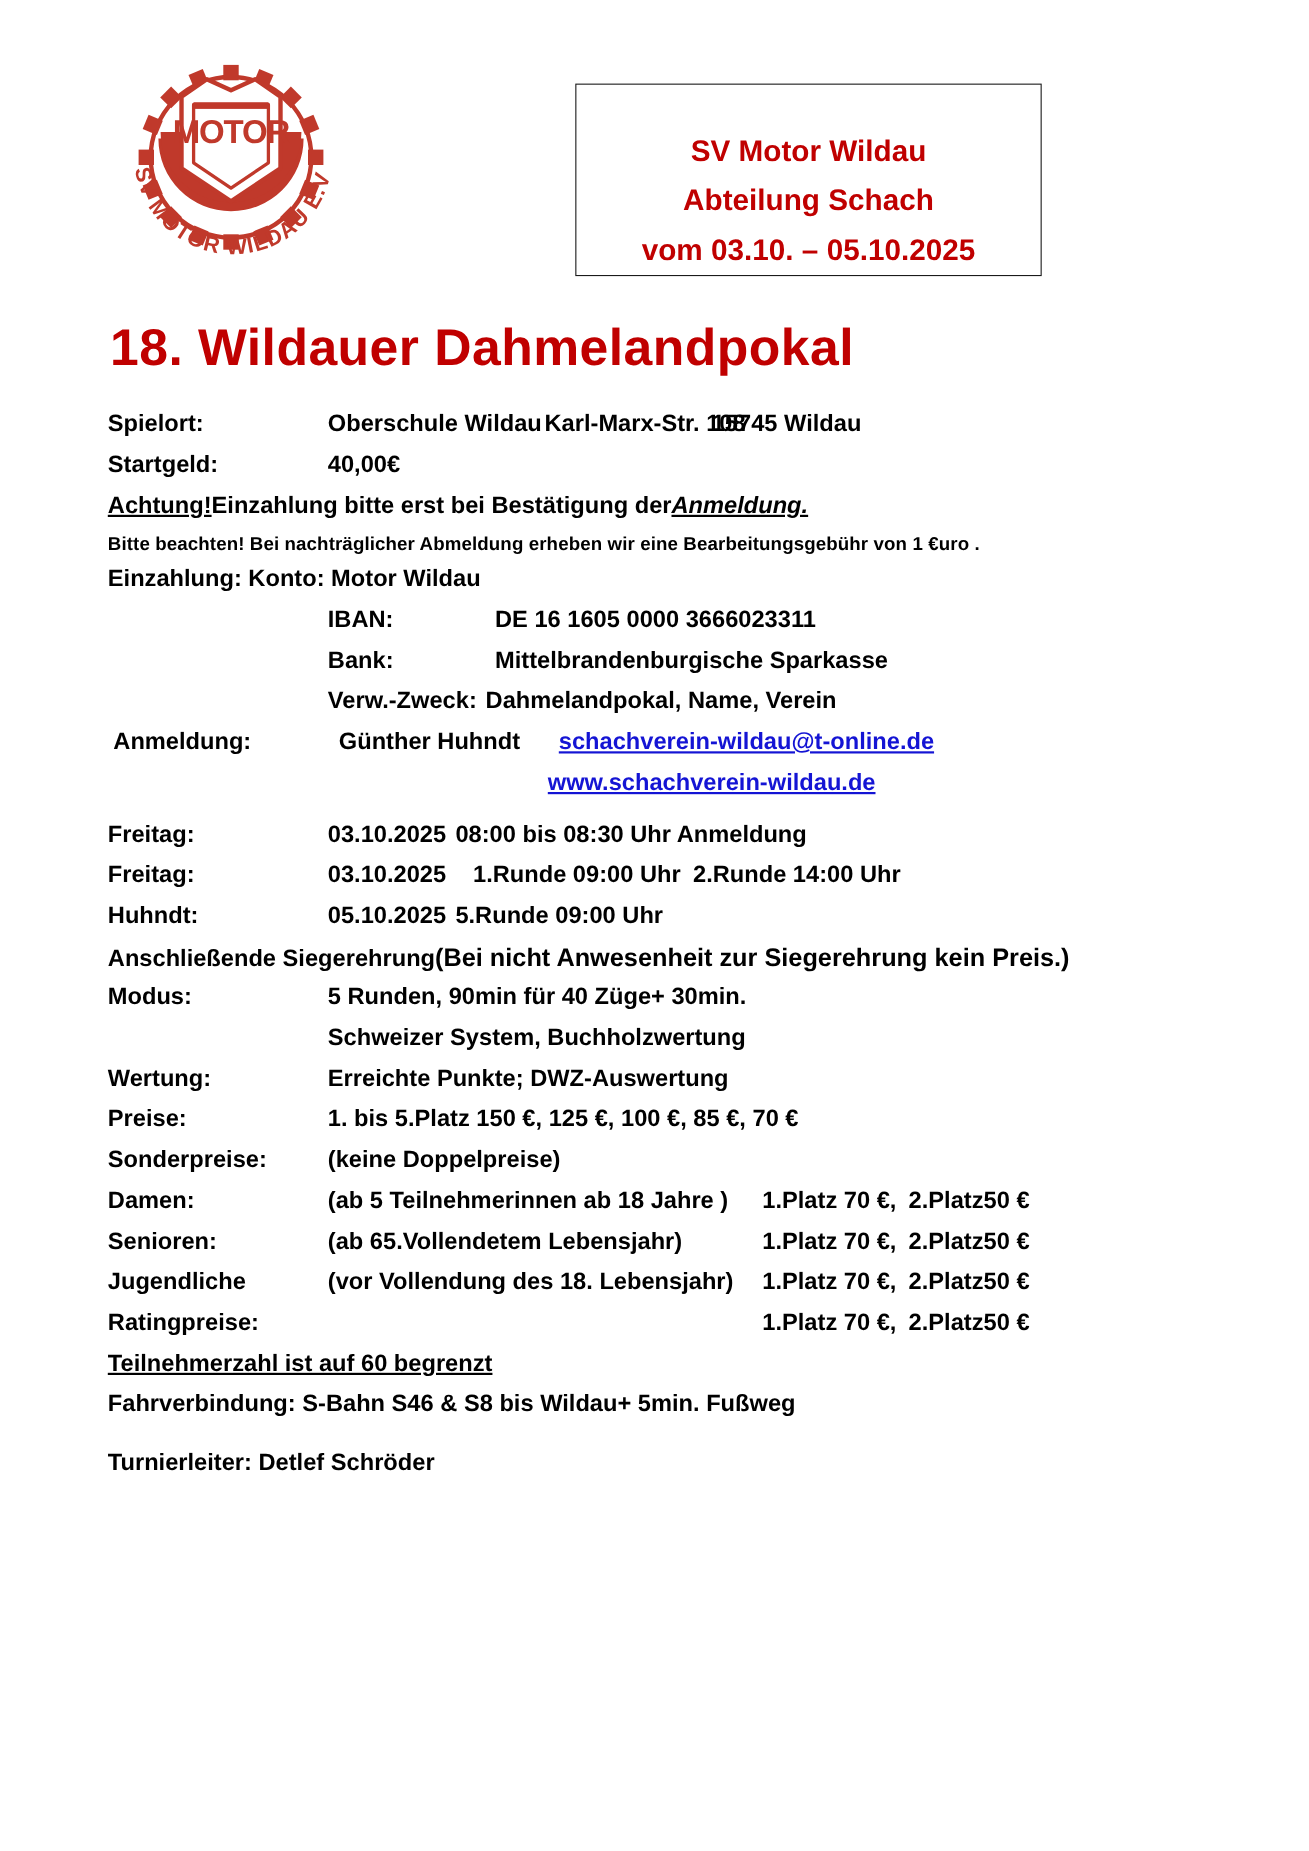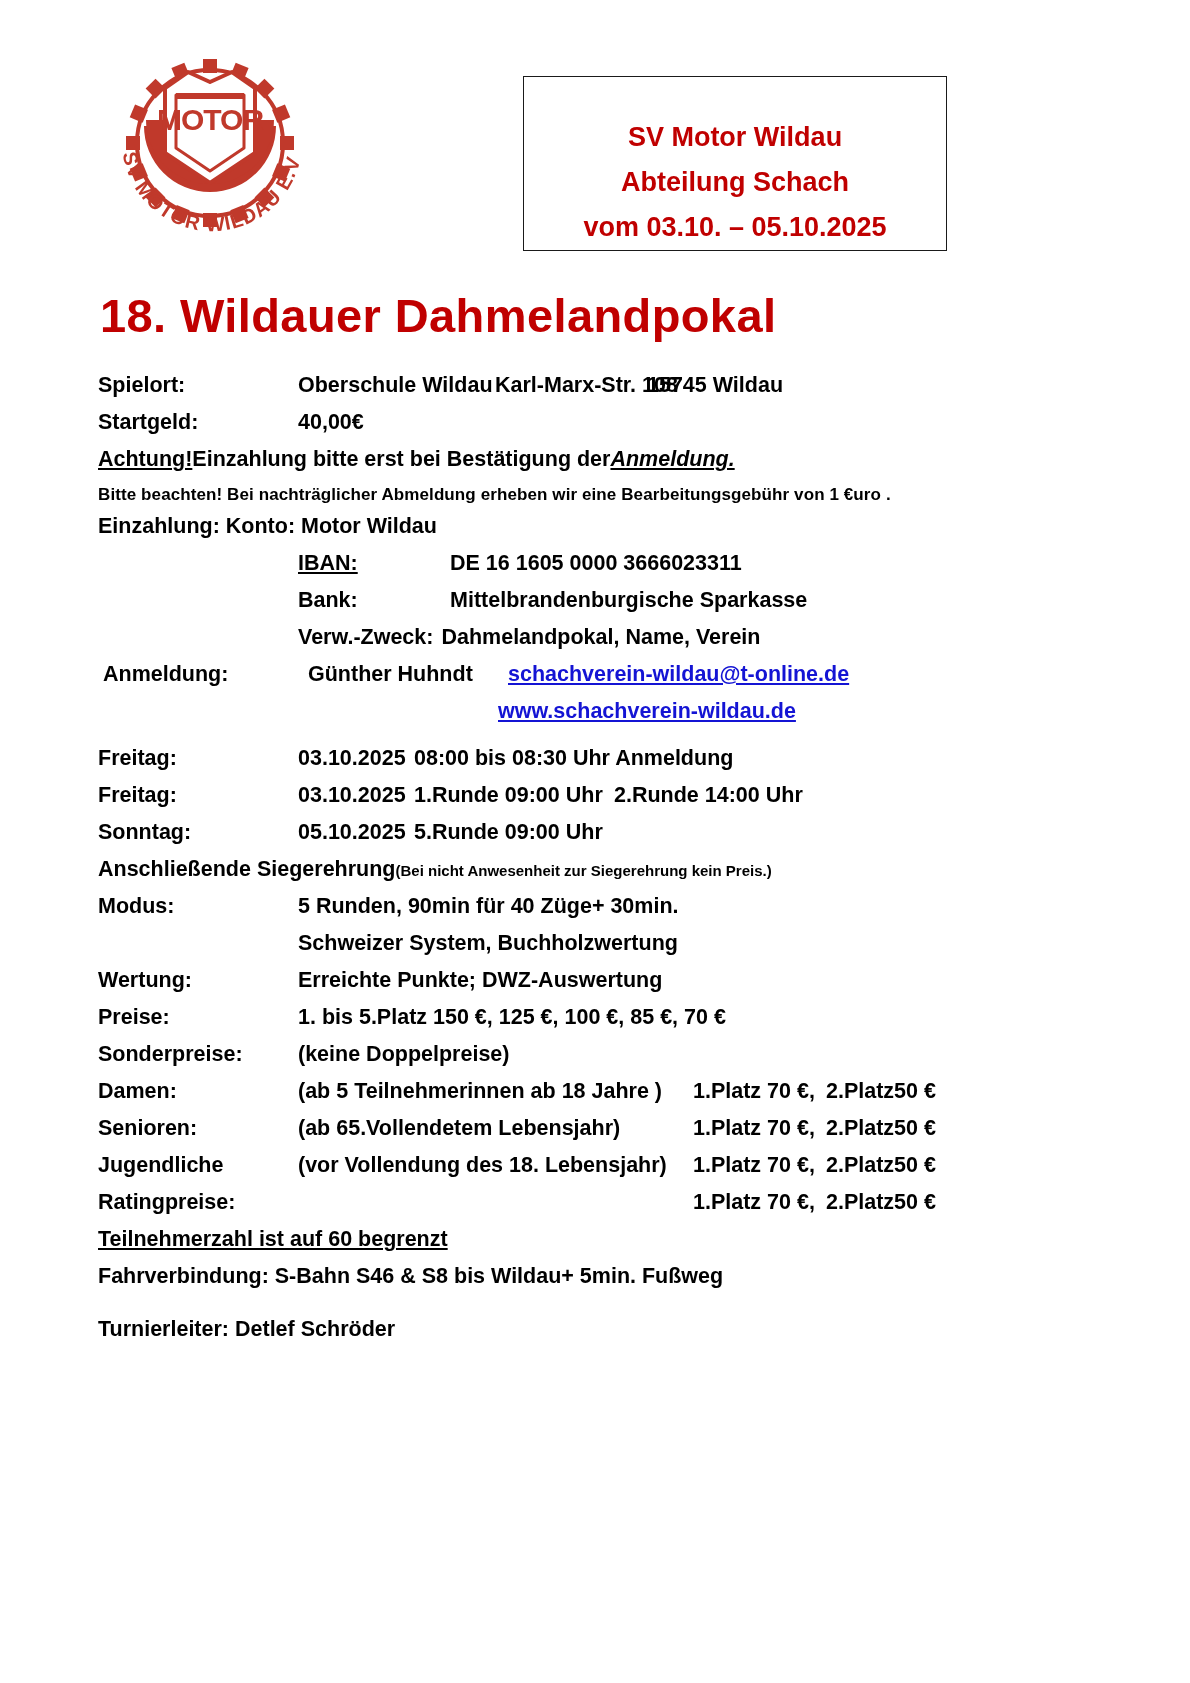--- a/index.html
+++ b/index.html
@@ -92,32 +92,32 @@
     letter-spacing: .1px;
   }
   .u { text-decoration: underline; }
   .it-u { font-style: italic; text-decoration: underline; font-weight: bold; }
   .link {
     color: #1414d4;
     text-decoration: underline;
     font-weight: bold;
   }
   .paren-small {
-    font-size: 15px;
+    font-size: 23px;
     font-weight: bold;
   }
 
   .gap-sm { height: 10px; }
   .gap-md { height: 16px; }
 
   .sub-w { width: 197px; display:inline-block; }
   .sub-w2 { width: 152px; display:inline-block; }
   .sub-w3 { width: 395px; display:inline-block; }
   .date-w { width: 116px; display:inline-block; }
-  .round-w { width: 200px; display:inline-block; }
+  .round-w { width: 200px; display:inline-block;margin-left:16px; }
 </style>
 </head>
 <body>
 
 <div class="header">
 
   <div class="logo-wrap">
     <svg viewBox="0 0 210 210" xmlns="http://www.w3.org/2000/svg">
       <g>
 
@@ -199,21 +199,21 @@
 
   <div class="row small tight">
     <span>Bitte beachten! Bei nachträglicher Abmeldung erheben wir eine Bearbeitungsgebühr von 1 €uro .</span>
   </div>
 
   <div class="row">
     <span>Einzahlung: Konto: Motor Wildau</span>
   </div>
 
   <div class="row">
-    <span class="indent-290" style="width:152px;display:inline-block;text-decoration:underline;">IBAN:</span>
+    <span class="indent-290" style="width:152px;display:inline-block;">IBAN:</span>
     <span>DE 16 1605 0000 3666023311</span>
   </div>
 
   <div class="row">
     <span class="indent-290" style="width:152px;display:inline-block;">Bank:</span>
     <span>Mittelbrandenburgische Sparkasse</span>
   </div>
 
   <div class="row">
     <span class="indent-290">Verw.-Zweck:</span>
@@ -241,21 +241,21 @@
 
   <div class="row">
     <span class="lbl col-label">Freitag:</span>
     <span class="date-w">03.10.2025</span>
     <span class="round-w">1.Runde 09:00 Uhr</span>
     <span class="val">2.Runde 14:00 Uhr</span>
   </div>
 
 
   <div class="row">
-    <span class="lbl col-label">Sonntag:</span>
+    <span class="lbl col-label">Huhndt:</span>
     <span class="date-w">05.10.2025</span>
     <span class="val">5.Runde 09:00 Uhr</span>
   </div>
 
   <div class="row">
     <span>Anschließende Siegerehrung</span>
     <span class="paren-small"> (Bei nicht Anwesenheit zur Siegerehrung kein Preis.)</span>
   </div>
 
   <div class="row">

